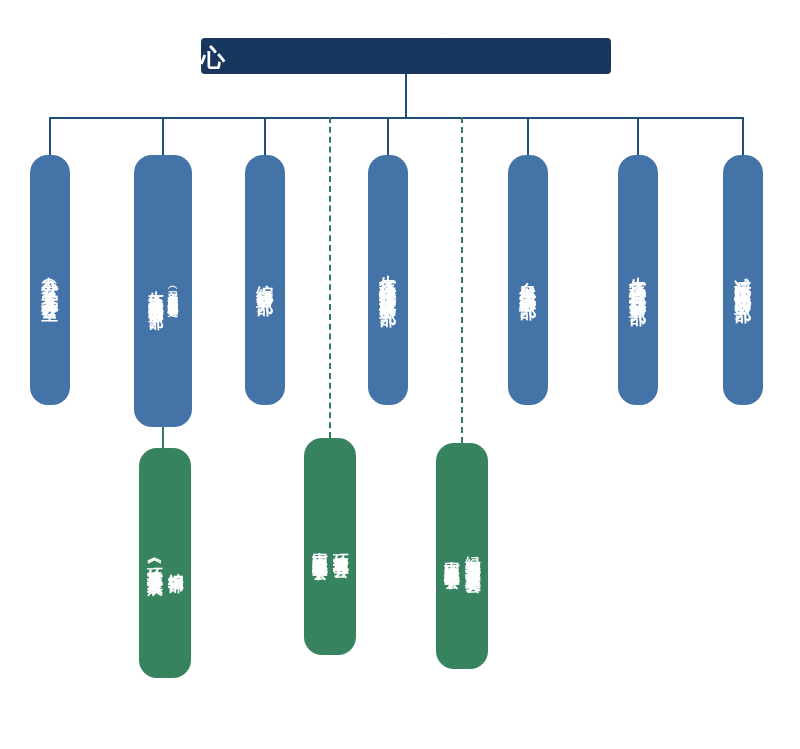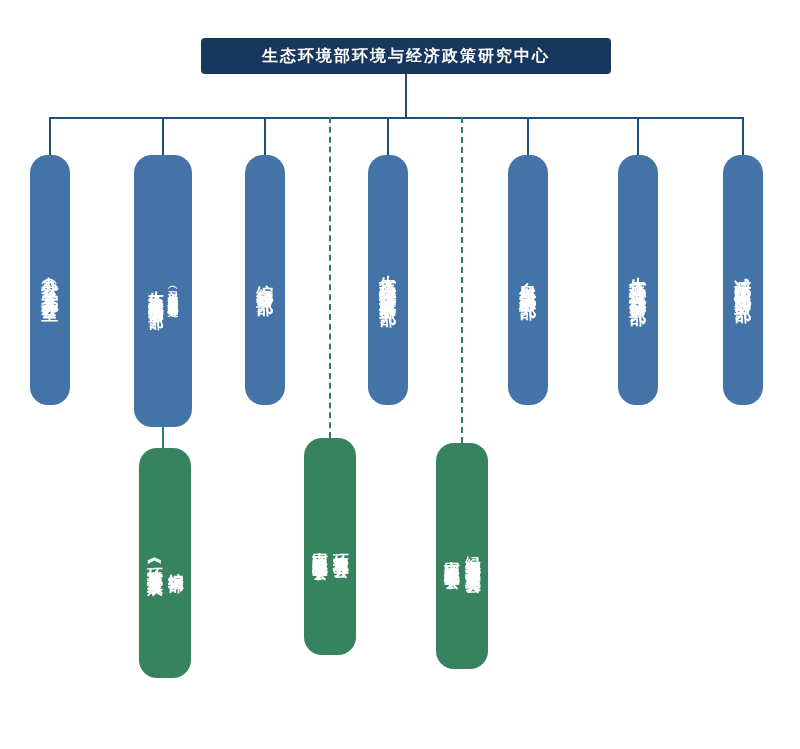--- a/index.html
+++ b/index.html
@@ -13,22 +13,22 @@
     overflow: hidden;
   }
   
   .root-node {
     position: absolute;
     left: 201px; top: 38px;
     width: 410px; height: 36px;
     background: #17375e;
     color: #ffffff;
     border-radius: 4px;
-    display: flex; align-items: center; justify-content: center;
-    font-size: 16px; font-weight: bold; letter-spacing: 2px;
+    display: flex; align-items: flex-end; justify-content: center;
+    font-size: 24px; font-weight: bold; letter-spacing: 2px;
   }
   
   .line { position: absolute; background: #1f4e79; }
   
   .dash { position: absolute; width: 0; border-left: 2px dashed #2f7d5c; }
   
   .gline { position: absolute; background: #2f7d5c; }
   
   .dept {
     position: absolute;

